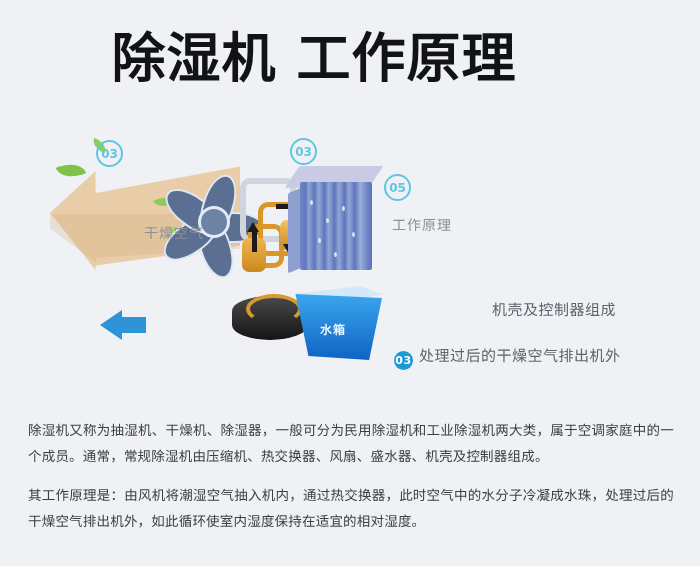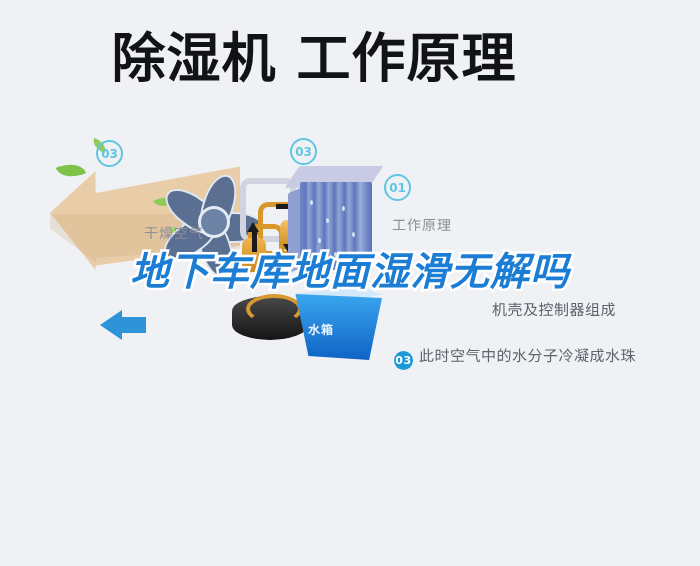--- a/index.html
+++ b/index.html
@@ -132,21 +132,21 @@
     position:absolute;left:290px;top:176px;width:92px;height:66px;
     background:linear-gradient(180deg,#3aa6ef,#0f63c4);
     clip-path:polygon(6% 0%,100% 6%,86% 100%,20% 94%);
   }
   .water-tank-top{
     position:absolute;left:286px;top:168px;width:96px;height:20px;
     background:#cfe8fb;clip-path:polygon(8% 40%,78% 0%,100% 44%,26% 100%);
     opacity:.95;
   }
   .water-tank-label{
-    position:absolute;left:308px;top:202px;font-size:12px;color:#eaf5ff;
+    position:absolute;left:320px;top:202px;font-size:12px;color:#eaf5ff;
     font-weight:600;letter-spacing:1px;
   }
 
   
   .badge-ring{
     position:absolute;width:23px;height:23px;border-radius:50%;
     border:2px solid #5ec6e0;color:#5ec6e0;font-size:12px;font-weight:700;
     display:flex;align-items:center;justify-content:center;background:transparent;
   }
   .bubble{
@@ -261,28 +261,31 @@
     <div class="comp-ring"></div>
     <div class="water-tank-top"></div>
     <div class="water-tank"></div>
     <div class="water-tank-label">水箱</div>
 
     <div class="badge-ring" style="left:96px;top:22px;">03</div>
     <div class="air-label" style="left:144px;top:104px;">干燥空气</div>
 
     <div class="badge-ring" style="left:290px;top:20px;">03</div>
 
-    <div class="badge-ring" style="left:384px;top:56px;">01</div>
+    <div class="badge-ring" style="left:384px;top:56px;">05</div>
     <div class="air-label" style="left:392px;top:96px;">工作原理</div>
 
     <div class="caption" style="left:492px;top:180px;">机壳及控制器组成</div>
 
     <div class="caption" style="left:394px;top:226px;">
-      <span class="cap-badge">03</span><span>此时空气中的水分子冷凝成水珠</span>
+      <span class="cap-badge">03</span><span>处理过后的干燥空气排出机外</span>
     </div>
   </div>
 
   <div class="overlay">
-    <div class="overlay-line">地下车库地面湿滑无解吗</div>
-  </div>
-
+  </div>
+
+  <div class="copy">
+    <p class="p1">除湿机又称为抽湿机、干燥机、除湿器，一般可分为民用除湿机和工业除湿机两大类，属于空调家庭中的一个成员。通常，常规除湿机由压缩机、热交换器、风扇、盛水器、机壳及控制器组成。</p>
+    <p class="p2">其工作原理是：由风机将潮湿空气抽入机内，通过热交换器，此时空气中的水分子冷凝成水珠，处理过后的干燥空气排出机外，如此循环使室内湿度保持在适宜的相对湿度。</p>
+  </div>
 
 </div>
 
 </body></html>

